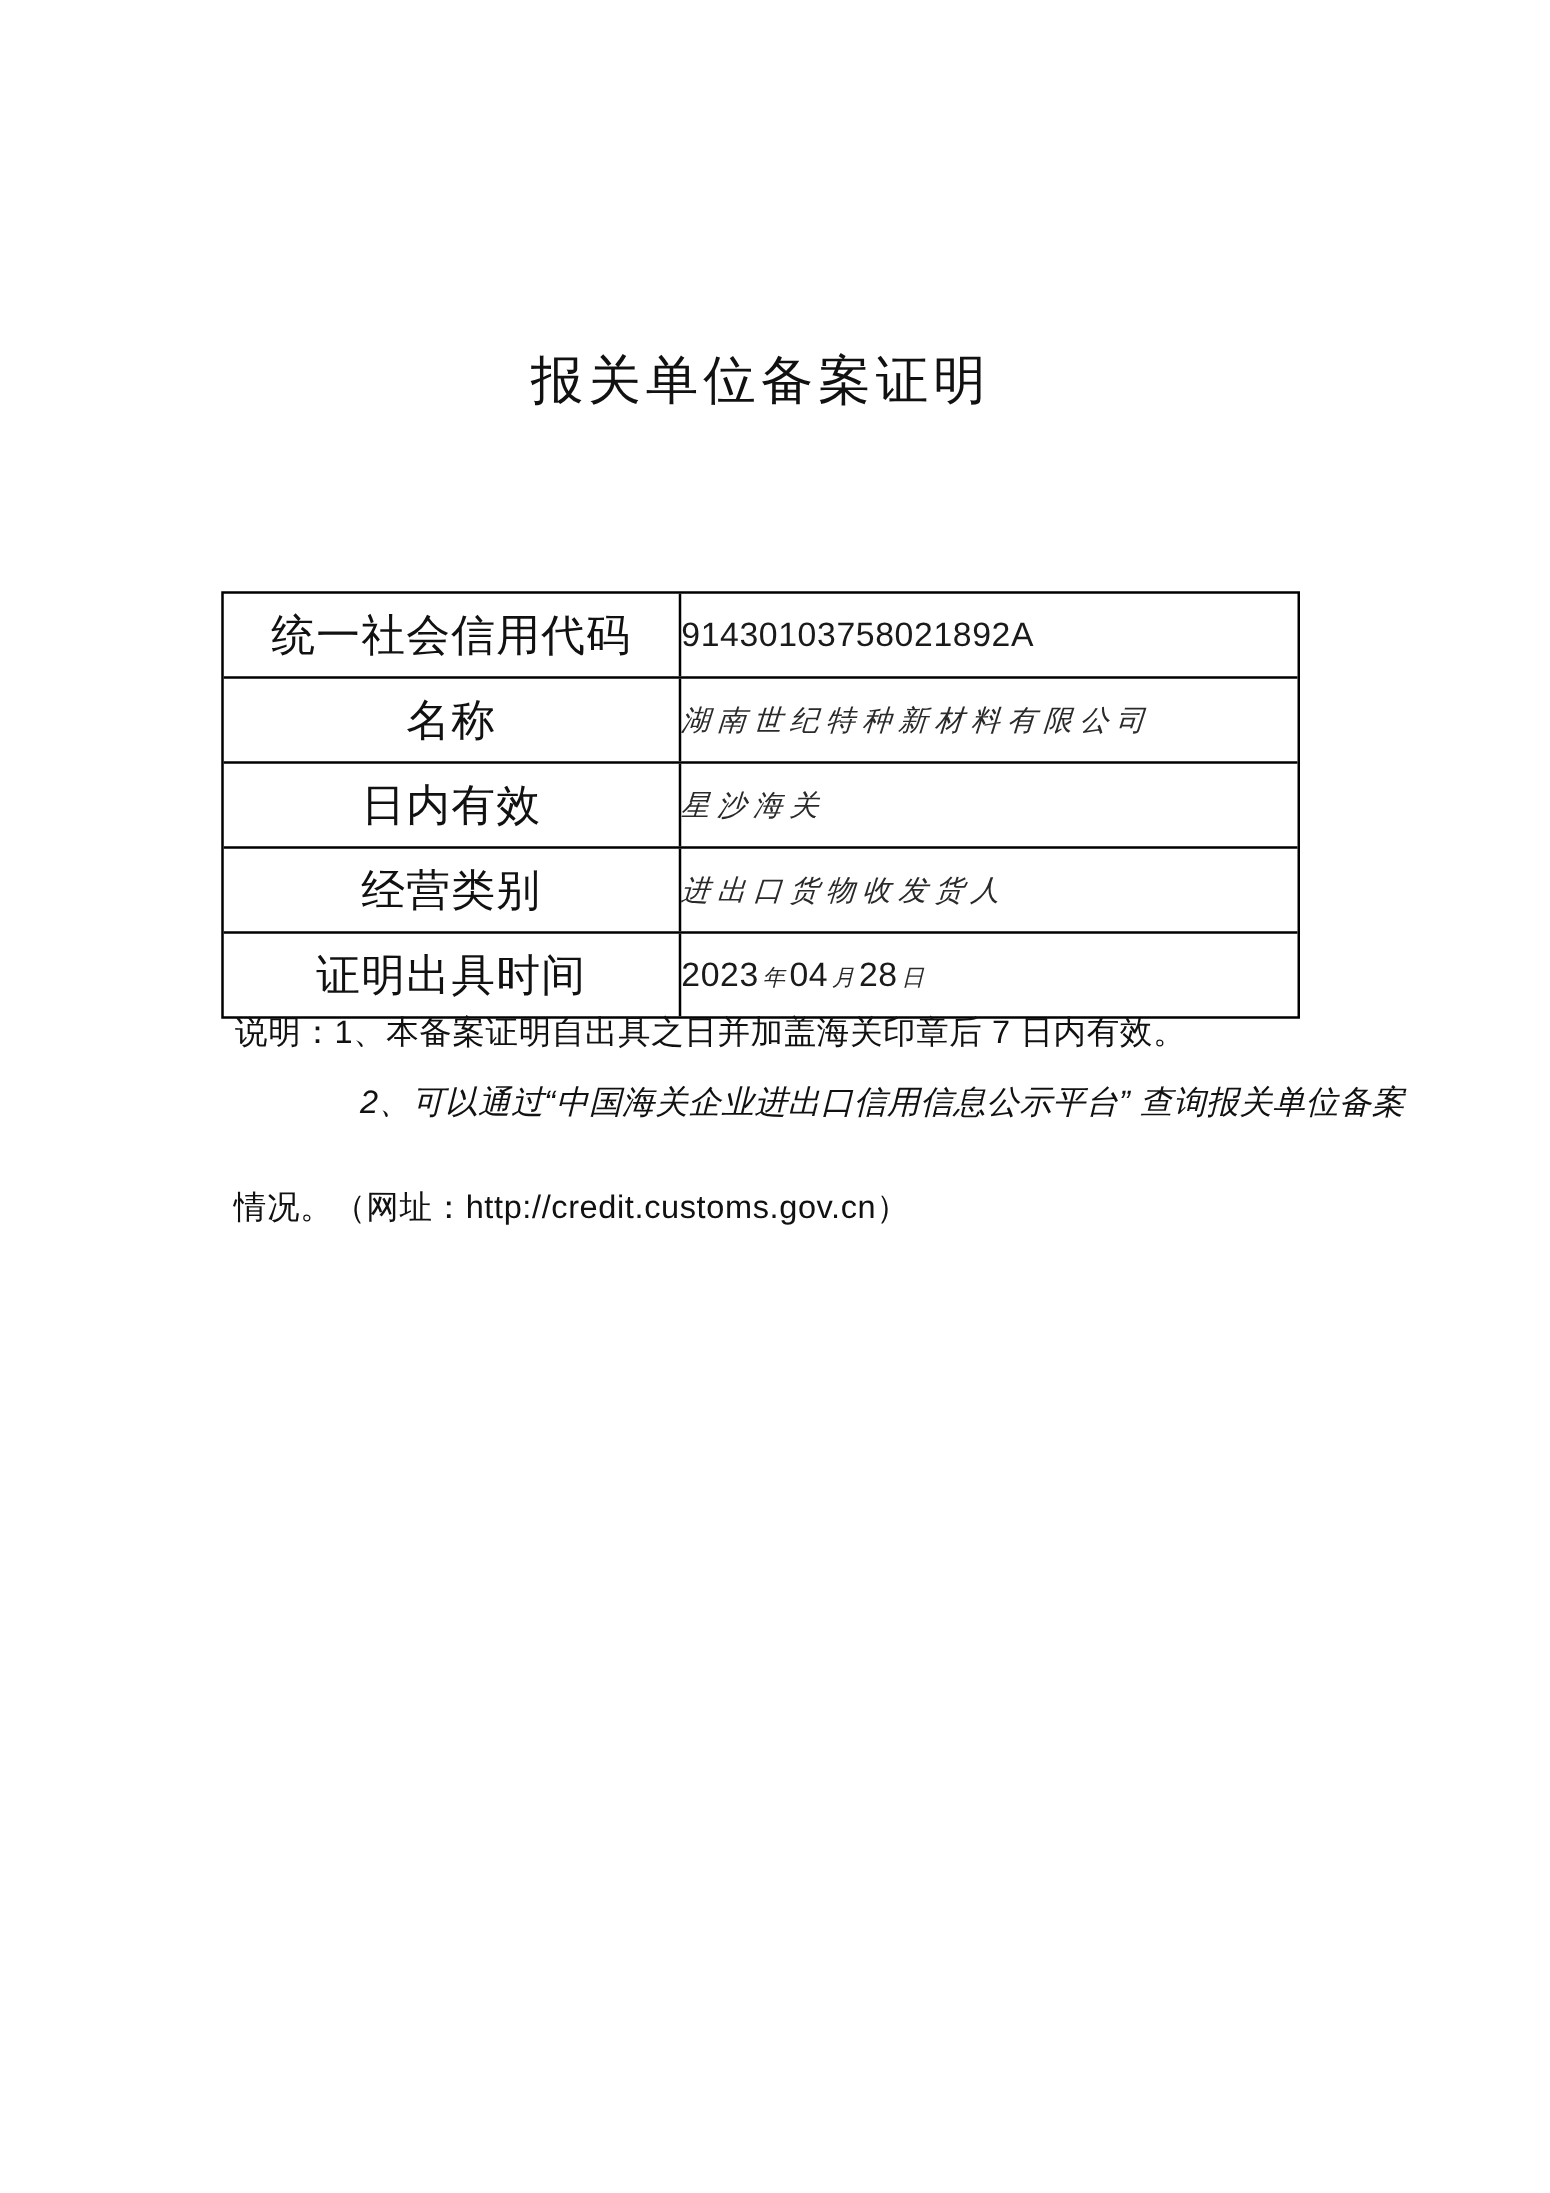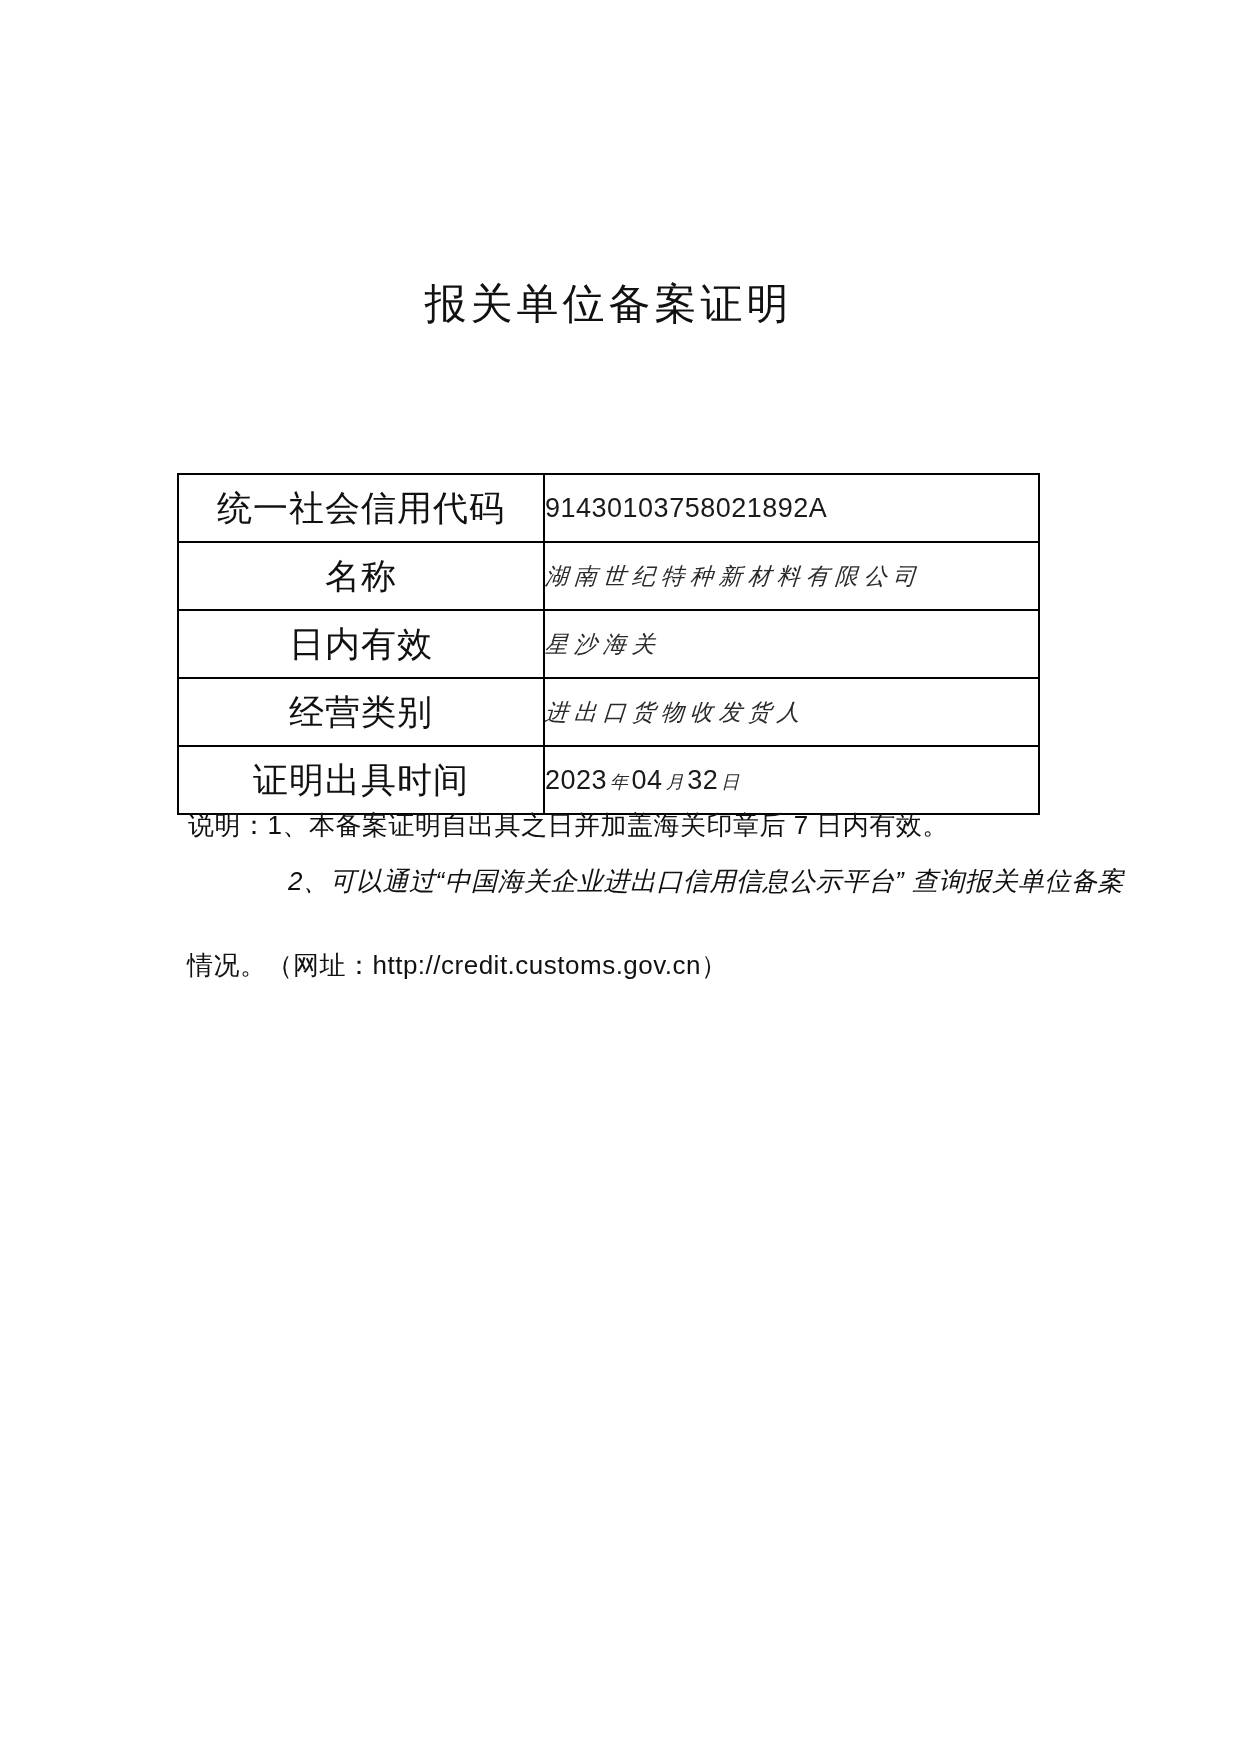--- a/index.html
+++ b/index.html
@@ -131,21 +131,21 @@
       <div class="cell-label">经营类别</div>
       <div class="cell-value">
         <span class="value-hand">进出口货物收发货人</span>
       </div>
     </div>
 
     <div class="cert-row">
       <div class="cell-label">证明出具时间</div>
       <div class="cell-value">
         <span class="value-print">
-          <span>2023</span><span class="date-unit">年</span><span>04</span><span class="date-unit">月</span><span>32</span><span class="date-unit">日</span>
+          <span>2023</span><span class="date-unit">年</span><span>04</span><span class="date-unit">月</span><span>28</span><span class="date-unit">日</span>
         </span>
       </div>
     </div>
 
   </div>
 
   <div class="note-line note-1">说明：1、本备案证明自出具之日并加盖海关印章后 7 日内有效。</div>
 
   <div class="note-line note-2">2、可以通过“中国海关企业进出口信用信息公示平台” 查询报关单位备案</div>
 

